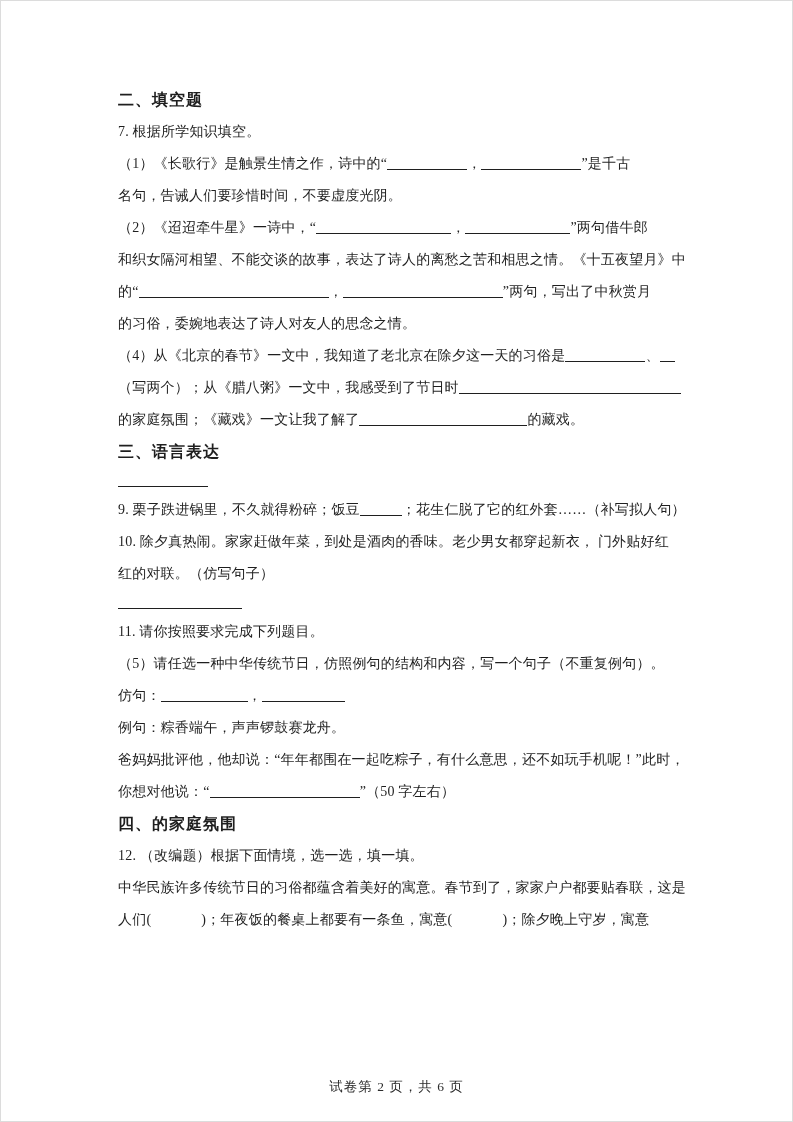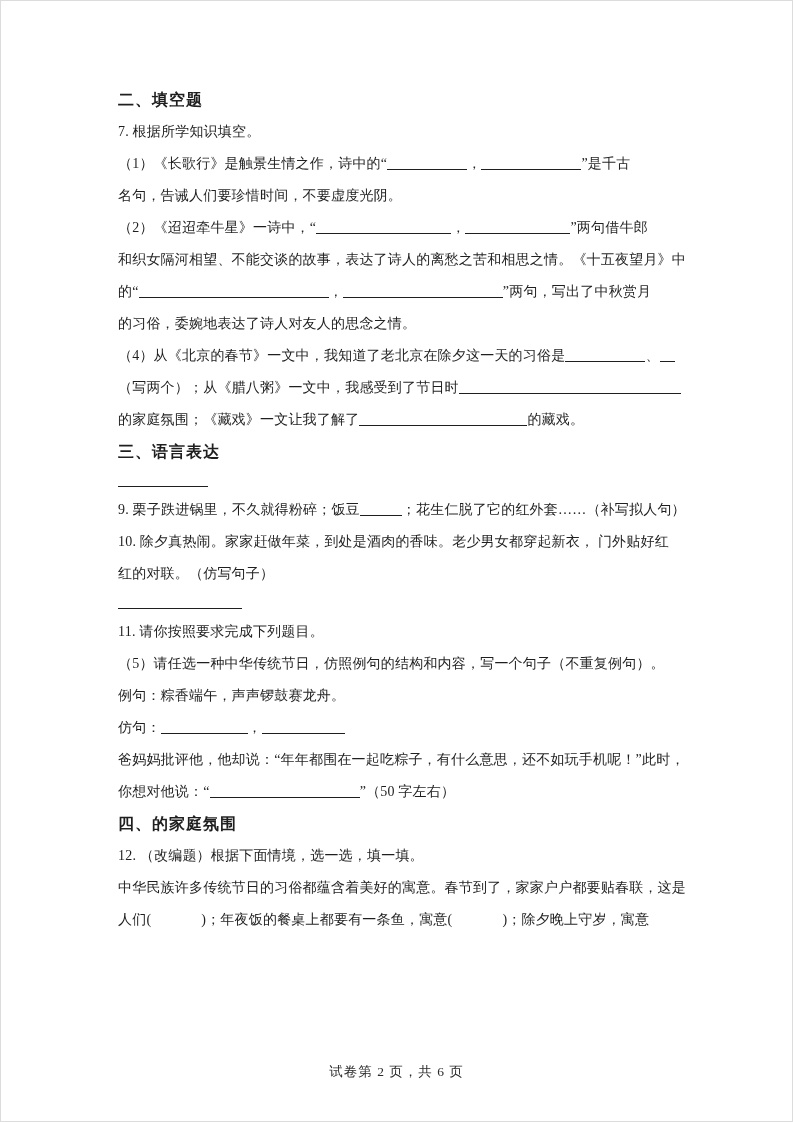--- a/index.html
+++ b/index.html
@@ -46,21 +46,21 @@
     vertical-align: -2px;
   }
   .gap {
     display: inline-block;
     height: 1px;
   }
   .footer {
     position: absolute;
     left: 0;
     right: 0;
-    bottom: 41px;
+    bottom: 26px;
     text-align: center;
     font-size: 13.5px;
     color: #2b2b2b;
     letter-spacing: 1px;
   }
 </style>
 </head>
 <body>
 
 <div class="doc">
@@ -76,22 +76,22 @@
     <div class="block body"><span class="txt">（写两个）；从《腊八粥》一文中，我感受到了节日时</span><span class="blank" style="width: 222px;"></span></div>
     <div class="block body"><span class="txt">的家庭氛围；《藏戏》一文让我了解了</span><span class="blank" style="width: 168px;"></span><span class="txt">的藏戏。</span></div>
     <div class="block section-heading"><span class="txt">三、语言表达</span></div>
     <div class="block answer-line"><span class="blank" style="width: 90px;"></span></div>
     <div class="block body"><span class="txt">9. 栗子跌进锅里，不久就得粉碎；饭豆</span><span class="blank" style="width: 42px;"></span><span class="txt">；花生仁脱了它的红外套……（补写拟人句）</span></div>
     <div class="block body"><span class="txt">10. 除夕真热闹。家家赶做年菜，到处是酒肉的香味。老少男女都穿起新衣， 门外贴好红</span></div>
     <div class="block body"><span class="txt">红的对联。（仿写句子）</span></div>
     <div class="block answer-line"><span class="blank" style="width: 124px;"></span></div>
     <div class="block body"><span class="txt">11. 请你按照要求完成下列题目。</span></div>
     <div class="block body"><span class="txt">（5）请任选一种中华传统节日，仿照例句的结构和内容，写一个句子（不重复例句）。</span></div>
+    <div class="block body"><span class="txt">仿句：</span><span class="blank" style="width: 87px;"></span><span class="txt">，</span><span class="blank" style="width: 83px;"></span></div>
     <div class="block body"><span class="txt">例句：粽香端午，声声锣鼓赛龙舟。</span></div>
-    <div class="block body"><span class="txt">仿句：</span><span class="blank" style="width: 87px;"></span><span class="txt">，</span><span class="blank" style="width: 83px;"></span></div>
     <div class="block body"><span class="txt">爸妈妈批评他，他却说：“年年都围在一起吃粽子，有什么意思，还不如玩手机呢！”此时，</span></div>
     <div class="block body"><span class="txt">你想对他说：“</span><span class="blank" style="width: 150px;"></span><span class="txt">”（50 字左右）</span></div>
     <div class="block section-heading"><span class="txt">四、的家庭氛围</span></div>
     <div class="block body"><span class="txt">12. （改编题）根据下面情境，选一选，填一填。</span></div>
     <div class="block body"><span class="txt">中华民族许多传统节日的习俗都蕴含着美好的寓意。春节到了，家家户户都要贴春联，这是</span></div>
     <div class="block body"><span class="txt">人们(</span><span class="gap" style="width: 50px;"></span><span class="txt">)；年夜饭的餐桌上都要有一条鱼，寓意(</span><span class="gap" style="width: 50px;"></span><span class="txt">)；除夕晚上守岁，寓意</span></div>
   </div>
 
 <div class="footer">试卷第 2 页，共 6 页</div>
 

